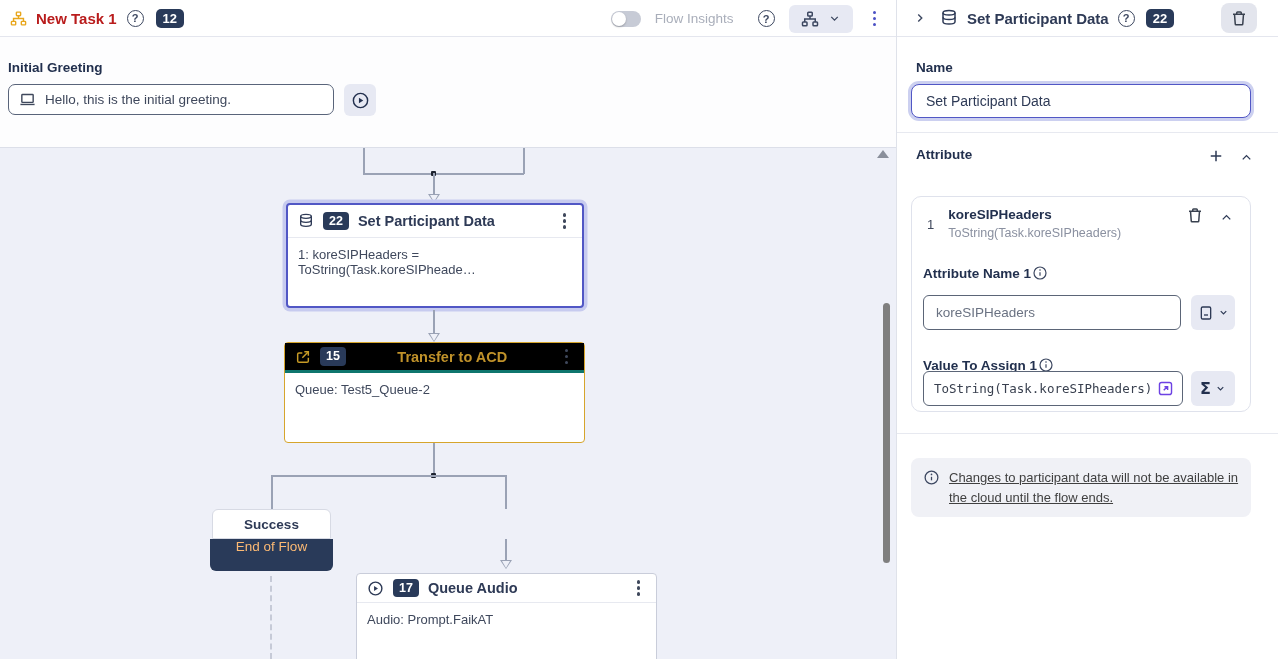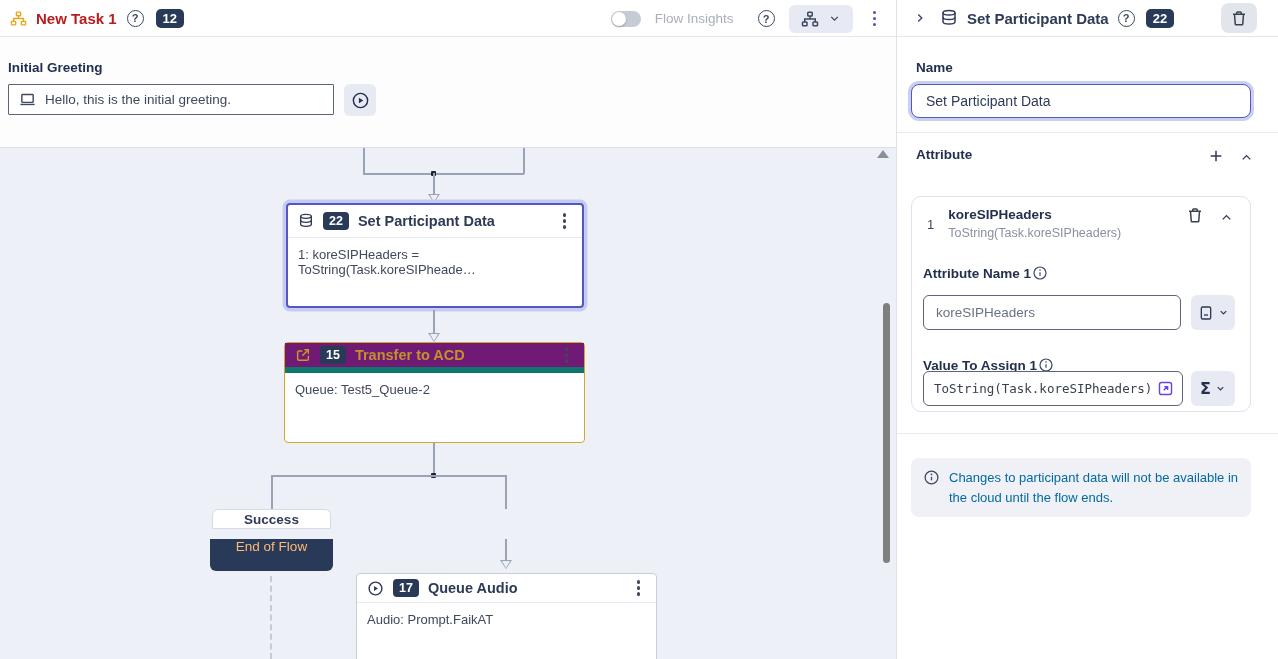--- a/index.html
+++ b/index.html
@@ -19,41 +19,41 @@
   .toggle .knob { position:absolute; left:1px; top:1px; width:14px; height:14px; background:#fff; border-radius:50%; box-shadow:0 1px 2px rgba(0,0,0,.25); }
   .muted-label { color:#a9aeba; font-size:13.5px; }
   .view-btn { height:28px; padding:0 12px; background:#e7e9f3; border-radius:6px; display:flex; align-items:center; gap:9px; color:#3c4760; }
   .kebab { display:flex; flex-direction:column; gap:2.5px; padding:4px 6px; }
   .kebab i { width:3.4px; height:3.4px; border-radius:50%; background:#4b51c4; }
   .kebab.dark i { background:#3f485c; }
 
   
   .left-head { position:absolute; left:0; top:37px; width:896px; height:111px; background:#fdfdfe; border-bottom:1px solid #dcdfe9; }
   .ig-label { position:absolute; left:8px; top:23px; font-size:13.5px; font-weight:bold; color:#22304e; }
-  .ig-input { position:absolute; left:8px; top:47px; width:326px; height:31px; border:1.5px solid #59647a; border-radius:1px; background:#fff; display:flex; align-items:center; padding-left:10px; gap:9px; }
+  .ig-input { position:absolute; left:8px; top:47px; width:326px; height:31px; border:1.5px solid #59647a; border-radius:7px; background:#fff; display:flex; align-items:center; padding-left:10px; gap:9px; }
   .ig-input span { font-size:13.5px; color:#3f485c; }
   .ig-play { position:absolute; left:344px; top:47px; width:32px; height:32px; background:#e7e9f3; border-radius:6px; display:flex; align-items:center; justify-content:center; color:#22304e; }
 
   
   .canvas { position:absolute; left:0; top:148px; width:896px; height:511px; background:#eef0f8; }
   .vline { position:absolute; width:1.5px; background:#9aa2b5; }
   .hline { position:absolute; height:1.5px; background:#9aa2b5; }
   .dashed-line { position:absolute; width:0; border-left:2px dashed #c6cad7; }
   .jdot { position:absolute; width:5px; height:5px; background:#1d2330; border-radius:1px; }
   .down-arrow { position:absolute; width:0; height:0; border-left:6px solid transparent; border-right:6px solid transparent; border-top:9px solid #9aa2b5; }
   .down-arrow::after { content:""; position:absolute; left:-4.5px; top:-8.5px; border-left:4.5px solid transparent; border-right:4.5px solid transparent; border-top:7px solid #eef0f8; }
 
   .node { position:absolute; background:#fff; border:1.5px solid #c9cdda; border-radius:4px; }
   .node-head { height:33px; display:flex; align-items:center; padding:0 10px; gap:9px; border-bottom:1px solid #e7e9f0; }
   .node-head .badge-dark { font-size:12.5px; border-radius:4px; padding:3px 6px; }
   .node-title { font-weight:bold; font-size:14.5px; color:#2e3a56; flex:1; }
   .node-body { padding:9px 10px; font-size:13px; color:#3f485c; }
   .node.selected { border:2px solid #5157c5; box-shadow:0 0 0 3.5px #c7cbef; }
   .node.gold { border-color:#d6a52c; }
-  .node.gold .node-head { background:#701a75; border-bottom:6px solid #0f766e; }
+  .node.gold .node-head { background:#000000; border-bottom:3px solid #0f766e;text-align:center; }
   .node.gold .node-title { color:#c0922a; }
 
   .branch-box { position:absolute; background:#fff; border:1px solid #d7dae4; border-radius:6px; display:flex; align-items:center; justify-content:center; font-weight:bold; font-size:13.5px; color:#2e3a56; }
   .eof-box { position:absolute; background:#293a59; border-radius:0 0 6px 6px; display:flex; justify-content:center; font-weight:normal; font-size:13.5px; color:#fdba74; }
 
   
   .scroll-up { position:absolute; left:877px; top:150px; width:0; height:0; border-left:6px solid transparent; border-right:6px solid transparent; border-bottom:8px solid #8a8f9b; }
   .scroll-thumb { position:absolute; left:883px; top:303px; width:7px; height:260px; background:#7f7f7f; border-radius:4px; }
 
   
@@ -87,21 +87,21 @@
   .info-ico { color:#3c4760; display:flex; }
   .txt-input { position:absolute; height:35px; border:1.5px solid #5b6577; border-radius:6px; padding:0 12px; font-size:13.5px; color:#6a7282; font-family:"Liberation Sans",sans-serif; background:#fff; outline:none; }
   .side-btn { position:absolute; width:44px; height:35px; background:#e7e9f3; border-radius:6px; display:flex; align-items:center; justify-content:center; gap:4px; color:#2e3a56; }
   .sigma { font-size:16px; font-weight:bold; color:#22304e; font-family:"DejaVu Sans",sans-serif; }
   .value-wrap { position:absolute; left:11px; top:174px; width:260px; height:35px; border:1.5px solid #5b6577; border-radius:6px; background:#fff; display:flex; align-items:center; padding:0 8px 0 10px; gap:6px; }
   .value-text { flex:1; font-family:"DejaVu Sans Mono",monospace; font-size:12.5px; color:#39404f; white-space:nowrap; overflow:hidden; }
   .expand-ico { color:#6d42e3; display:flex; flex:none; }
 
   .note-box { position:absolute; left:14px; top:458px; width:340px; min-height:49px; background:#f0f1f6; border-radius:8px; display:flex; padding:10px 12px; gap:9px; }
   .note-box .info-ico { margin-top:1px; }
-  .note-text { font-size:13px; color:#0369a1; line-height:1.5; }
+  .note-text { font-size:13px; color:#404040; line-height:1.5;text-decoration:underline; }
 </style>
 </head>
 <body>
 
 <div class="screen">
 
   <div class="topbar">
     <span class="flow-ico">
       <svg width="17" height="17" viewBox="0 0 24 24" fill="none" stroke="currentColor" stroke-width="2">
           <rect x="9" y="3" width="6" height="5" rx="1"></rect>
@@ -213,21 +213,21 @@
       </div>
       <div class="node-body">Queue: Test5_Queue-2</div>
     </div>
 
     <div class="vline" style="left:433px; top:295px; height:32px;"></div>
     <div class="jdot" style="left:431px; top:325px;"></div>
     <div class="hline" style="left:271px; top:327px; width:235px;"></div>
     <div class="vline" style="left:271px; top:327px; height:34px;"></div>
     <div class="vline" style="left:505px; top:327px; height:34px;"></div>
 
-    <div class="branch-box" style="left:212px; top:361px; width:119px; height:20px; border-radius:6px 6px 0 0;">
+    <div class="branch-box" style="left:212px; top:361px; width:119px; height:30px; border-radius:6px 6px 0 0;">
       <span>Success</span>
     </div>
     <div class="eof-box" style="left:210px; top:391px; width:123px; height:32px;">
       <span>End of Flow</span>
     </div>
     <div class="dashed-line" style="left:270px; top:428px; height:83px;"></div>
 
     <div class="vline" style="left:505px; top:391px; height:21px;"></div>
     <div class="down-arrow" style="left:500px; top:412px;"></div>
 

